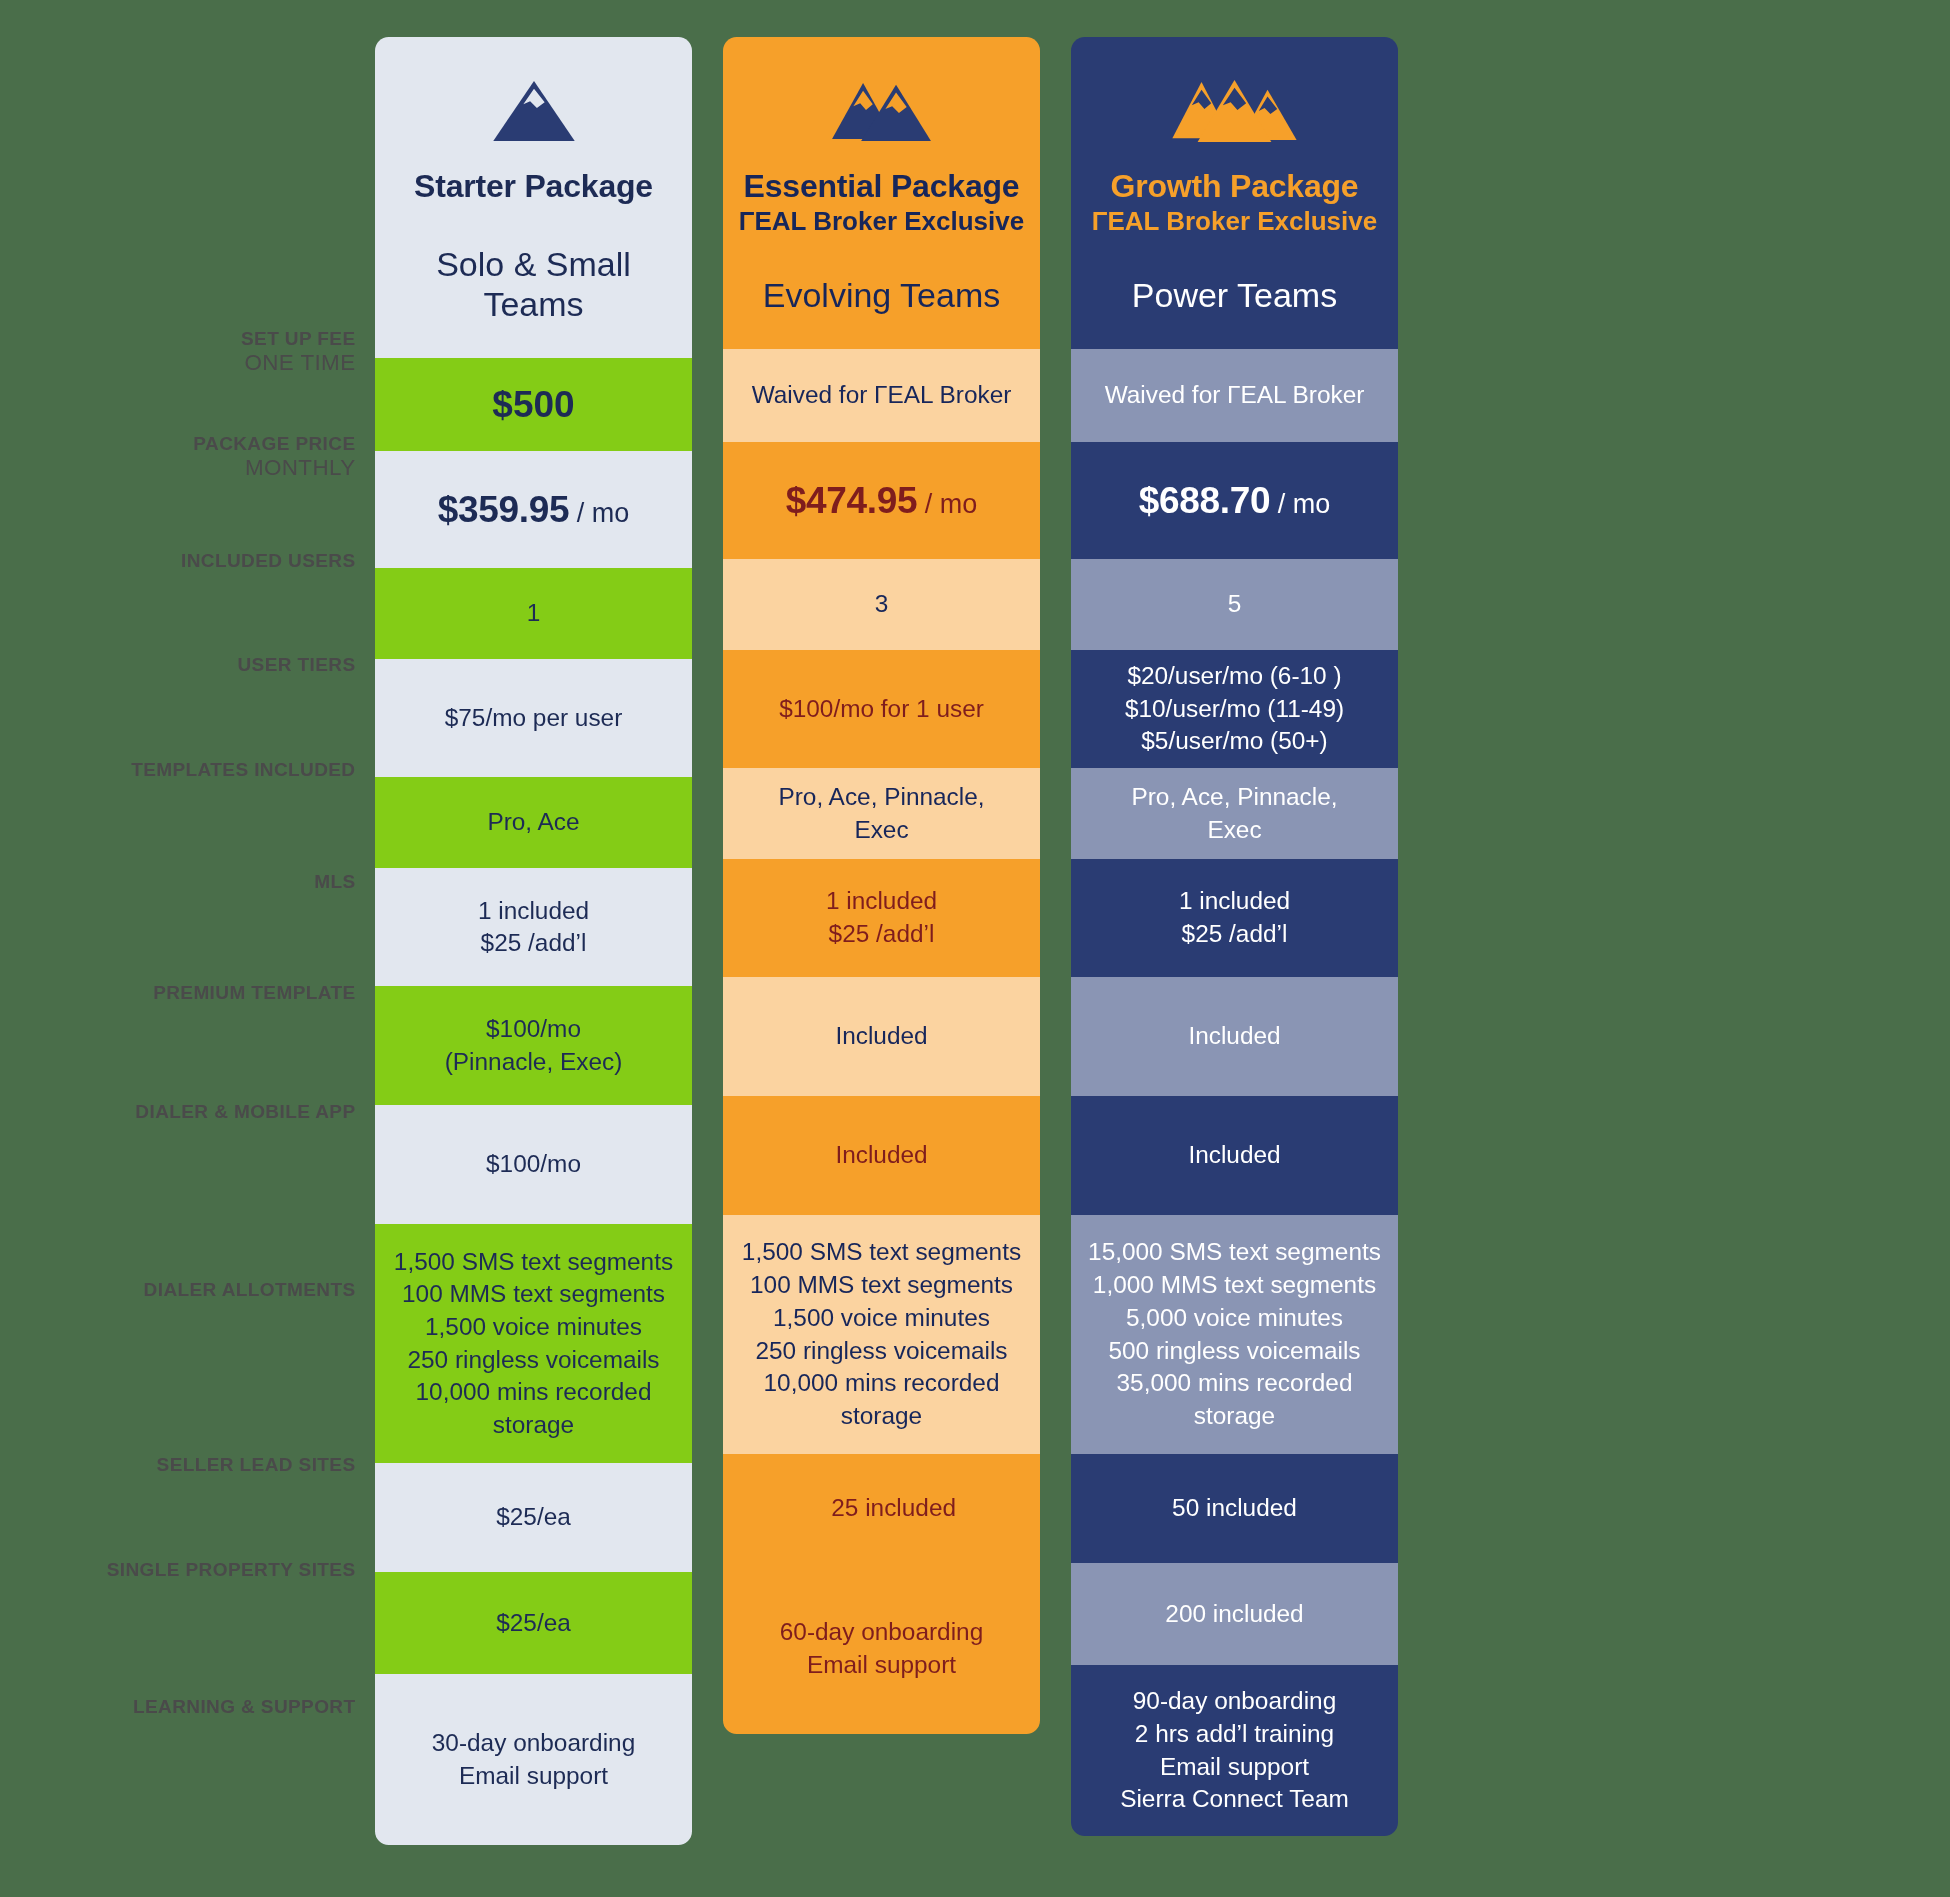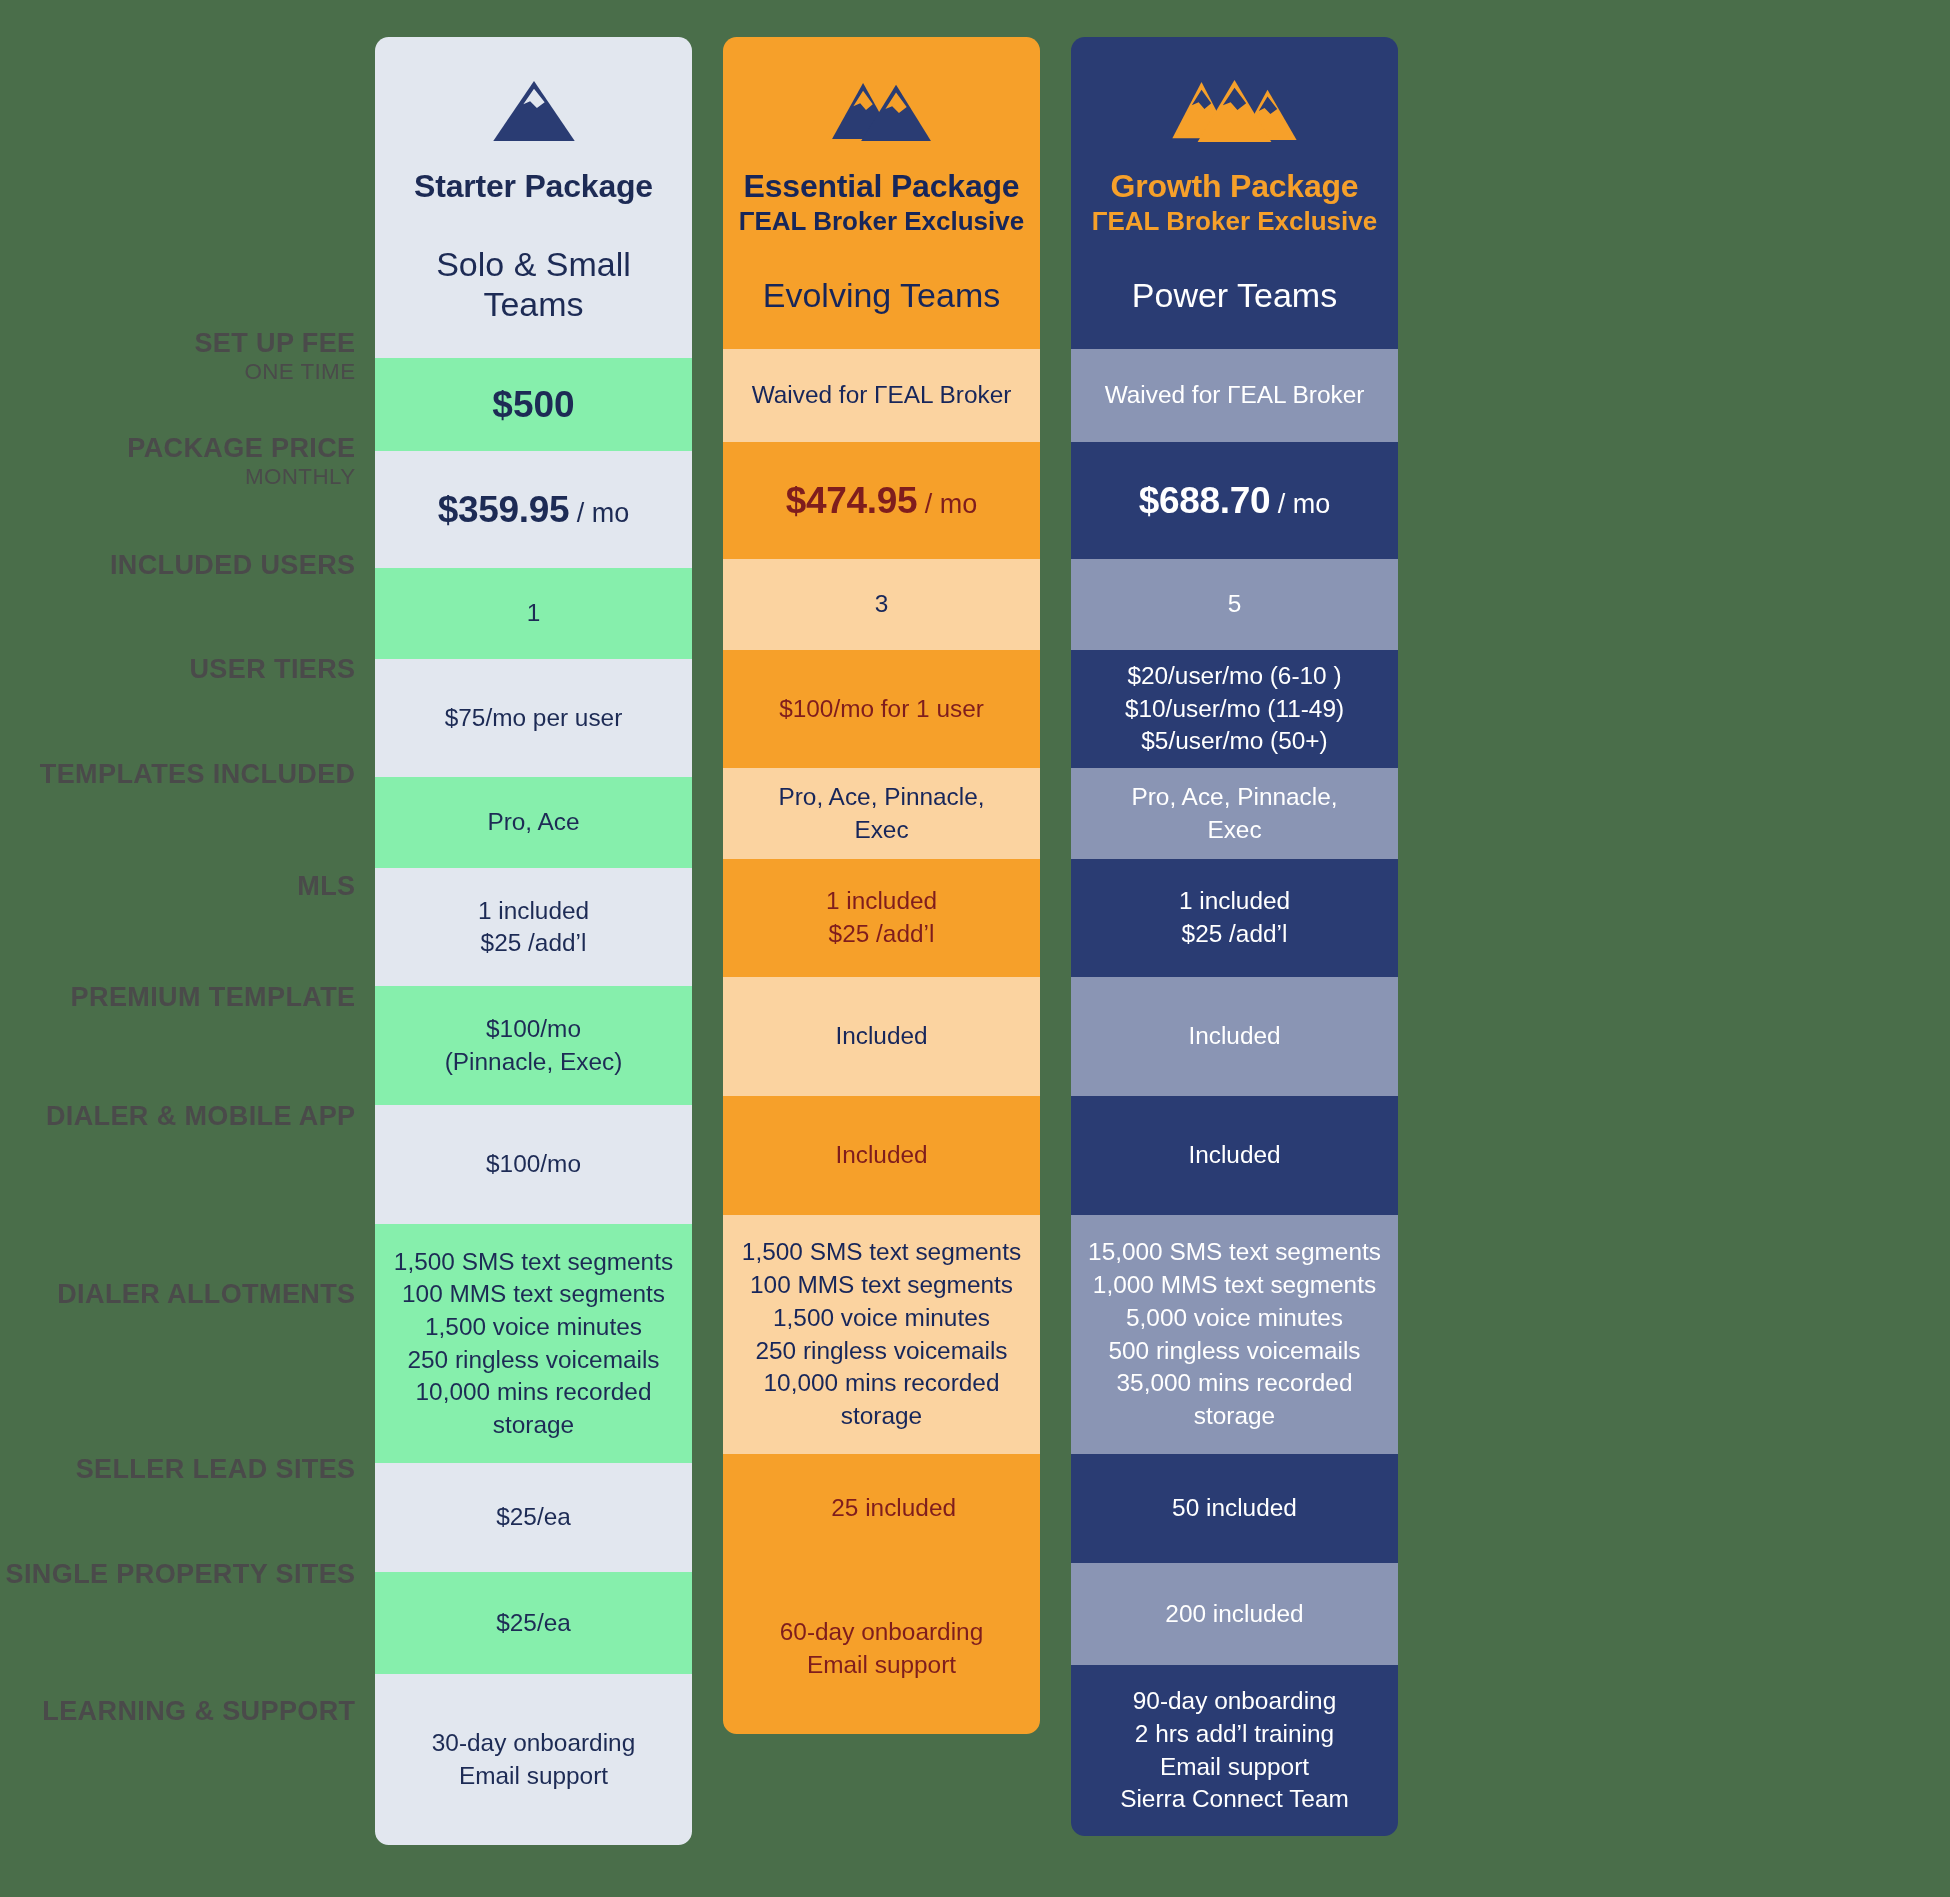--- a/index.html
+++ b/index.html
@@ -105,21 +105,21 @@
     align-items: center;
     justify-content: center;
     text-align: center;
     padding: 5.9px 13.7px;
     font-size: 24.4px;
     line-height: 1.34;
   }
   .cell .lines { width: 100%; }
 
   
-  .c1 .cell.odd  { background: #86efac; color: #1d2b55; }
+  .c1 .cell.odd  { background: #84cc16; color: #1d2b55; }
   .c1 .cell.even { background: #e2e7ef; color: #1d2b55; }
   
   .c2 .cell.odd  { background: #fbd3a0; color: #17265a; }
   .c2 .cell.even { background: #f6a02a; color: #7f1d1d; }
   
   .c3 .cell.odd  { background: #8a95b4; color: #ffffff; }
   .c3 .cell.even { background: #2a3c73; color: #ffffff; }
 
   .price-big {
     font-size: 37px;
@@ -138,21 +138,21 @@
   
   .row-label {
     position: absolute;
     right: 19.5px;
     text-align: right;
     color: #4a4a4a;
     line-height: 1.16;
   }
   .row-label .main {
     display: block;
-    font-size: 27px;
+    font-size: 19px;
     font-weight: bold;
     letter-spacing: 0.4px;
   }
   .row-label .sub {
     display: block;
     font-size: 22.4px;
     font-weight: normal;
     letter-spacing: 0.4px;
   }
 </style>

